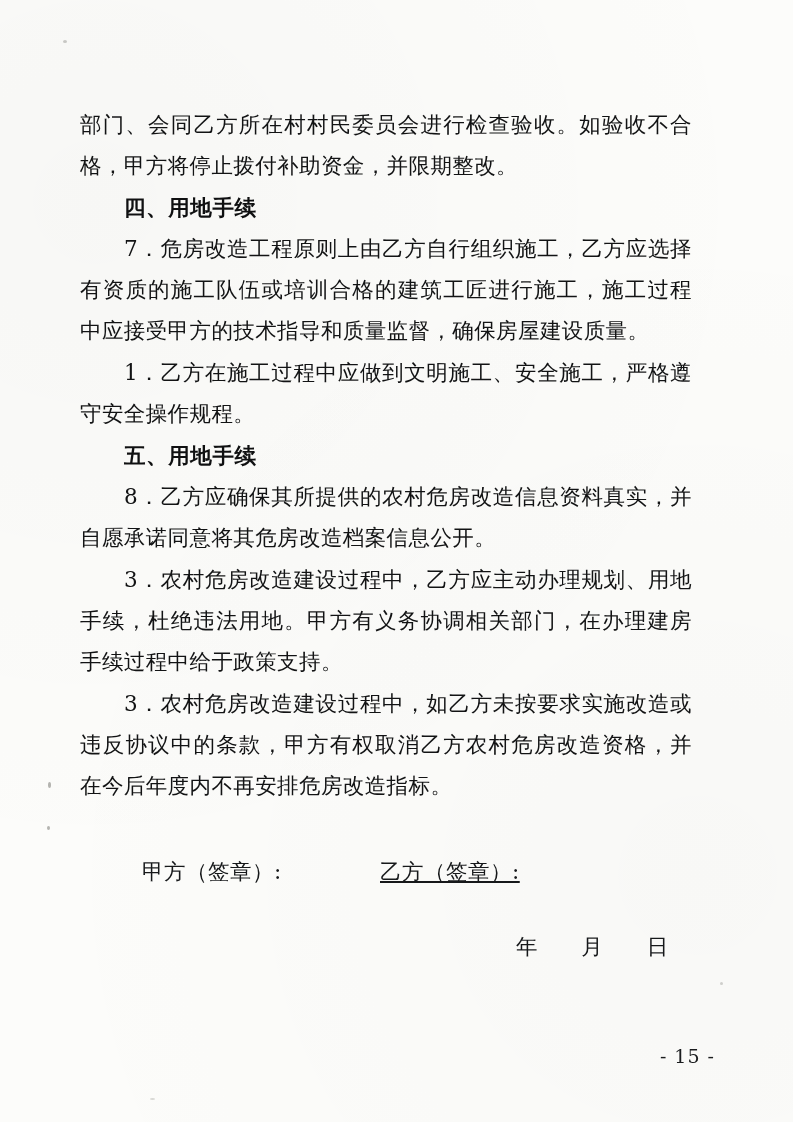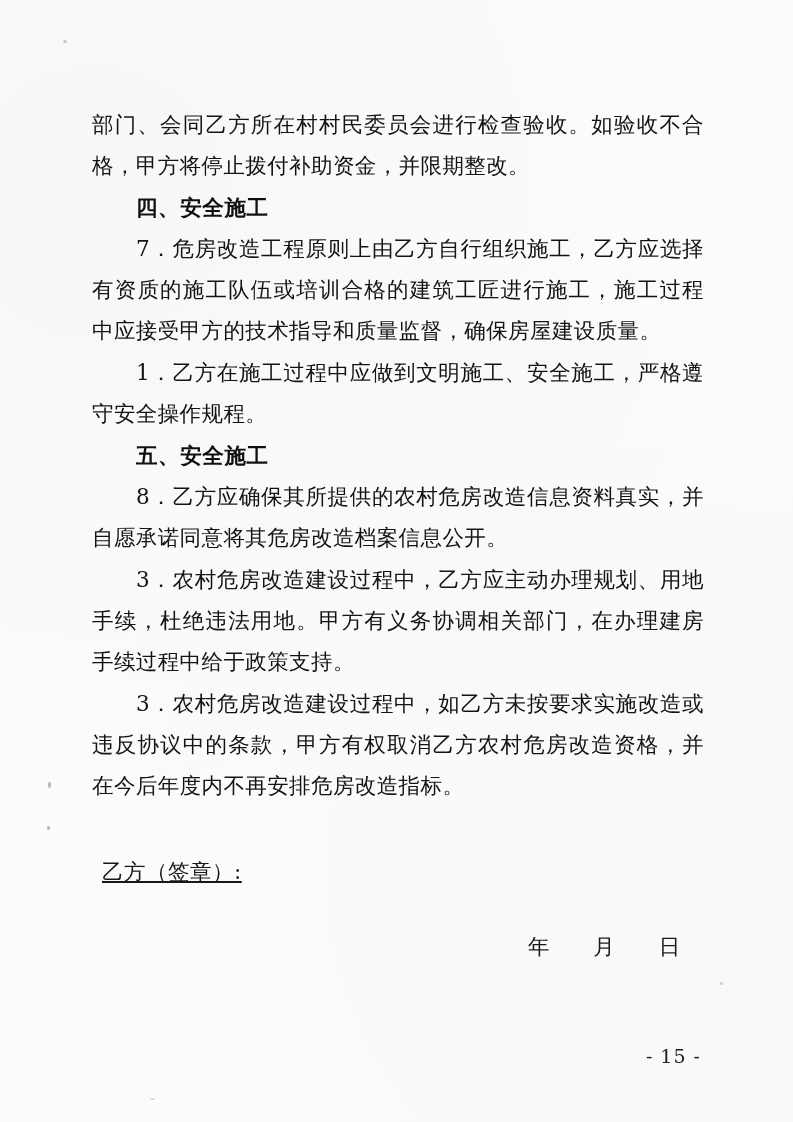--- a/index.html
+++ b/index.html
@@ -24,21 +24,21 @@
   .scan-noise {
     position: absolute;
     inset: 0;
     pointer-events: none;
     background:
       radial-gradient(circle at 12% 18%, rgba(0,0,0,0.018), rgba(0,0,0,0) 60%),
       radial-gradient(circle at 88% 78%, rgba(0,0,0,0.015), rgba(0,0,0,0) 62%);
   }
   .content {
     position: absolute;
-    left: 92px;
+    left: 80px;
     top: 104px;
     width: 612px;
   }
   .para {
     font-size: 21.5px;
     line-height: 41px;
     letter-spacing: 0.4px;
     text-align: justify;
     text-justify: inter-character;
     margin: 0 0 1px 0;
@@ -80,21 +80,21 @@
     padding-left: 436px;
   }
   .date-row span {
     margin-right: 36px;
   }
   .date-row span:last-child {
     margin-right: 0;
   }
   .page-number {
     position: absolute;
-    right: 92px;
+    right: 78px;
     bottom: 55px;
     font-size: 19px;
     letter-spacing: 1px;
     color: #1a1c1e;
     font-family: "DejaVu Serif", serif;
   }
   .speck {
     position: absolute;
     background: #6e6e68;
     border-radius: 50%;
@@ -109,35 +109,36 @@
 </head>
 <body>
 
 <div class="page">
   <div class="scan-noise"></div>
 
   <div class="content">
 
     <p class="para">部门、会同乙方所在村村民委员会进行检查验收。如验收不合格，甲方将停止拨付补助资金，并限期整改。</p>
 
-    <p class="heading">四、安全施工</p>
+    <p class="heading">四、用地手续</p>
 
     <p class="para indent">7．危房改造工程原则上由乙方自行组织施工，乙方应选择有资质的施工队伍或培训合格的建筑工匠进行施工，施工过程中应接受甲方的技术指导和质量监督，确保房屋建设质量。</p>
 
     <p class="para indent">1．乙方在施工过程中应做到文明施工、安全施工，严格遵守安全操作规程。</p>
 
-    <p class="heading">五、安全施工</p>
+    <p class="heading">五、用地手续</p>
 
     <p class="para indent">8．乙方应确保其所提供的农村危房改造信息资料真实，并自愿承诺同意将其危房改造档案信息公开。</p>
 
     <p class="para indent">3．农村危房改造建设过程中，乙方应主动办理规划、用地手续，杜绝违法用地。甲方有义务协调相关部门，在办理建房手续过程中给于政策支持。</p>
 
     <p class="para indent">3．农村危房改造建设过程中，如乙方未按要求实施改造或违反协议中的条款，甲方有权取消乙方农村危房改造资格，并在今后年度内不再安排危房改造指标。</p>
 
     <div class="sign-row">
+      <div class="sign-a">甲方（签章）:</div>
       <div class="sign-b">乙方（签章）:</div>
     </div>
 
     <div class="date-row">
       <span>年</span>
       <span>月</span>
       <span>日</span>
     </div>
 
   </div>

